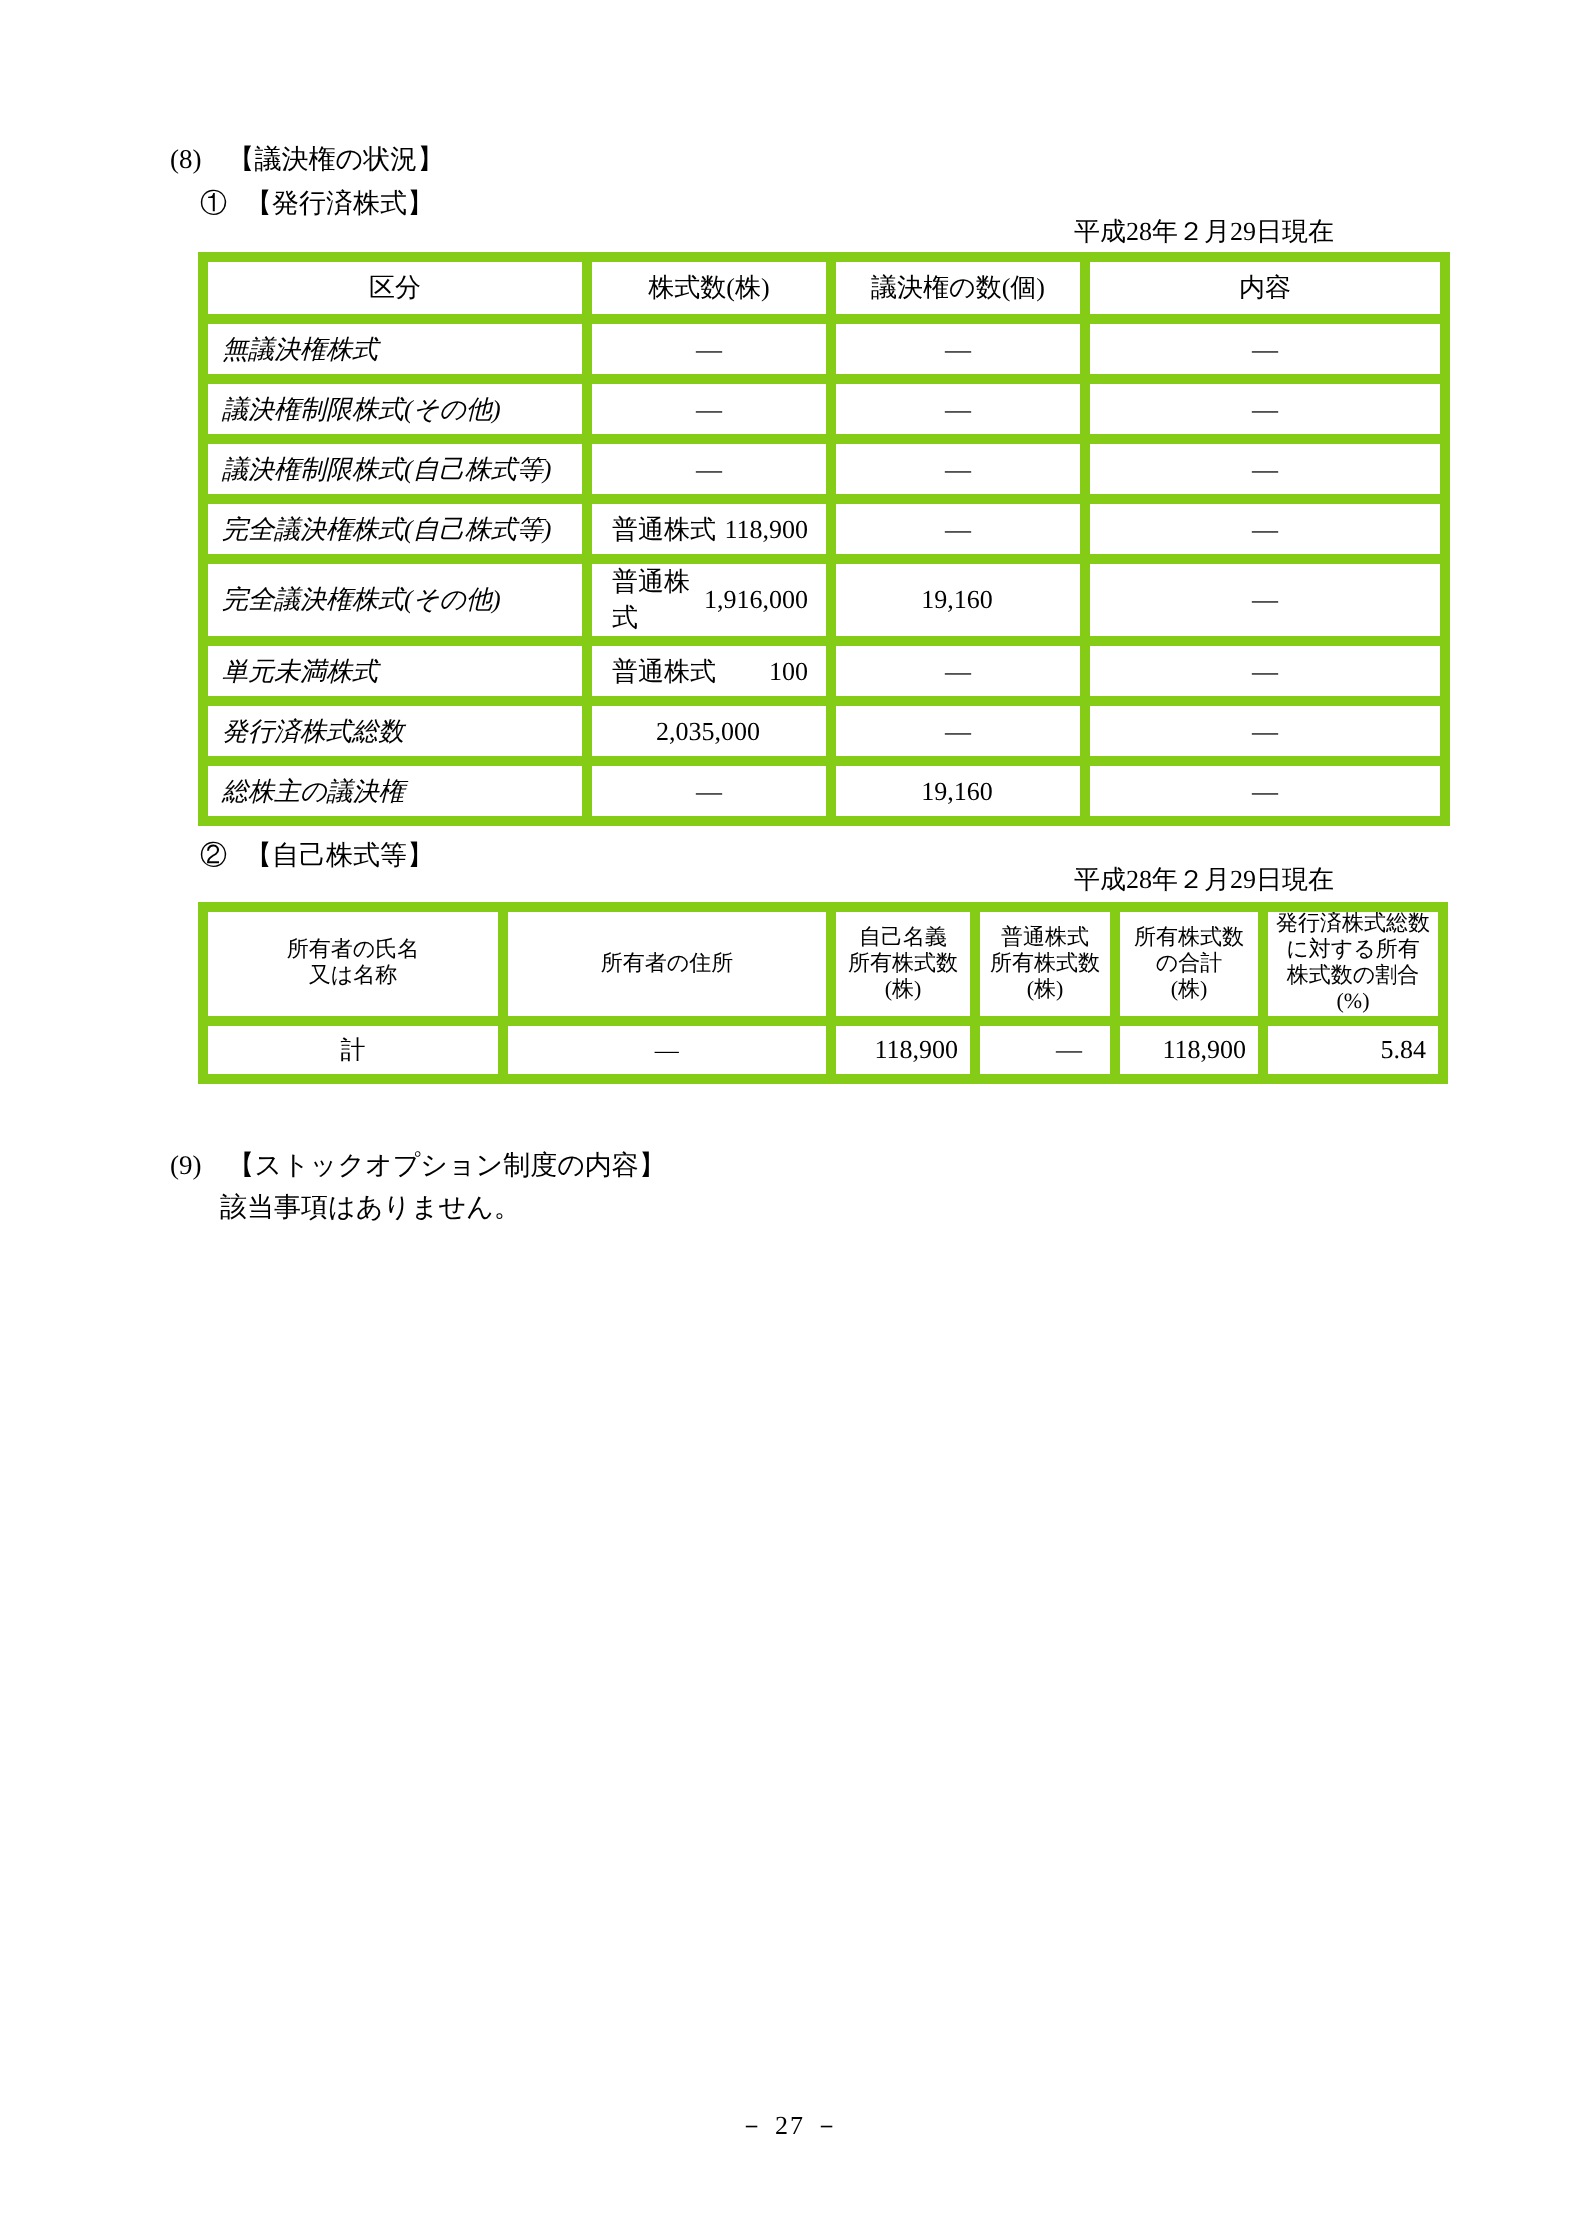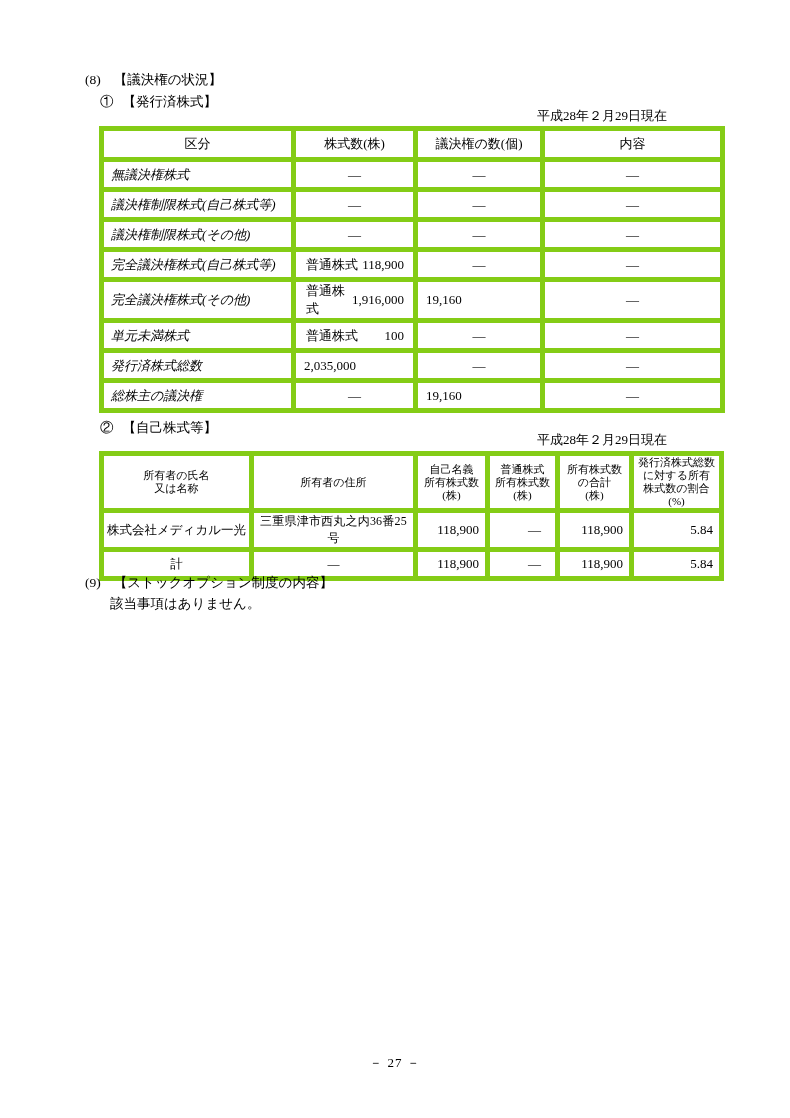--- a/index.html
+++ b/index.html
@@ -33,21 +33,21 @@
     overflow: hidden;
   }
   th { text-align: center; }
 
   
   .t1 { width: 621px; }
   .t1 thead tr { height: 31px; }
   .t1 tbody tr { height: 30px; }
   .t1 .c-label { text-align: left; padding-left: 7px; font-style: italic; }
   .c-center { text-align: center; }
-  .c-right  { text-align: left; padding-right: 9px; }
+  .c-right  { text-align: center; padding-right: 9px; }
   .c-split  { padding: 0; font-family: Liberation Serif, serif; }
   .c-split .inner { display: flex; justify-content: space-between; align-items: center; padding: 0 9px 0 10px; }
 
   
   .t2 { width: 620px; }
   .t2 thead tr { height: 44px; }
   .t2 tbody tr { height: 29px; }
   .t2 th { font-size: 11px; line-height: 13px; white-space: pre-line; padding: 0 2px; }
   .t2 .c-owner   { text-align: center; font-size: 12.5px; padding: 0 3px; }
   .t2 .c-address { text-align: center; font-size: 12px; padding: 0 2px; letter-spacing: 0.2px; }
@@ -88,27 +88,27 @@
     </tr>
   </thead>
   <tbody>
     <tr>
       <td class="c-label">無議決権株式</td>
       <td class="c-center">―</td>
       <td class="c-center">―</td>
       <td class="c-center">―</td>
     </tr>
     <tr>
+      <td class="c-label">議決権制限株式(その他)</td>
+      <td class="c-center">―</td>
+      <td class="c-center">―</td>
+      <td class="c-center">―</td>
+    </tr>
+    <tr>
       <td class="c-label">議決権制限株式(自己株式等)</td>
-      <td class="c-center">―</td>
-      <td class="c-center">―</td>
-      <td class="c-center">―</td>
-    </tr>
-    <tr>
-      <td class="c-label">議決権制限株式(その他)</td>
       <td class="c-center">―</td>
       <td class="c-center">―</td>
       <td class="c-center">―</td>
     </tr>
     <tr>
       <td class="c-label">完全議決権株式(自己株式等)</td>
       <td class="c-split">
         <div class="inner">
           <span>普通株式</span>
           <span>118,900</span>
@@ -184,28 +184,20 @@
       <th>所有株式数
 の合計
 (株)</th>
       <th>発行済株式総数
 に対する所有
 株式数の割合(%)</th>
     </tr>
   </thead>
   <tbody>
     <tr>
-      <td class="c-owner">株式会社メディカル一光</td>
-      <td class="c-address">三重県津市西丸之内36番25号</td>
-      <td class="c-num">118,900</td>
-      <td class="c-dashr">―</td>
-      <td class="c-num">118,900</td>
-      <td class="c-num">5.84</td>
-    </tr>
-    <tr>
       <td class="c-owner">計</td>
       <td class="c-address">―</td>
       <td class="c-num">118,900</td>
       <td class="c-dashr">―</td>
       <td class="c-num">118,900</td>
       <td class="c-num">5.84</td>
     </tr>
   </tbody>
 </table>
 

